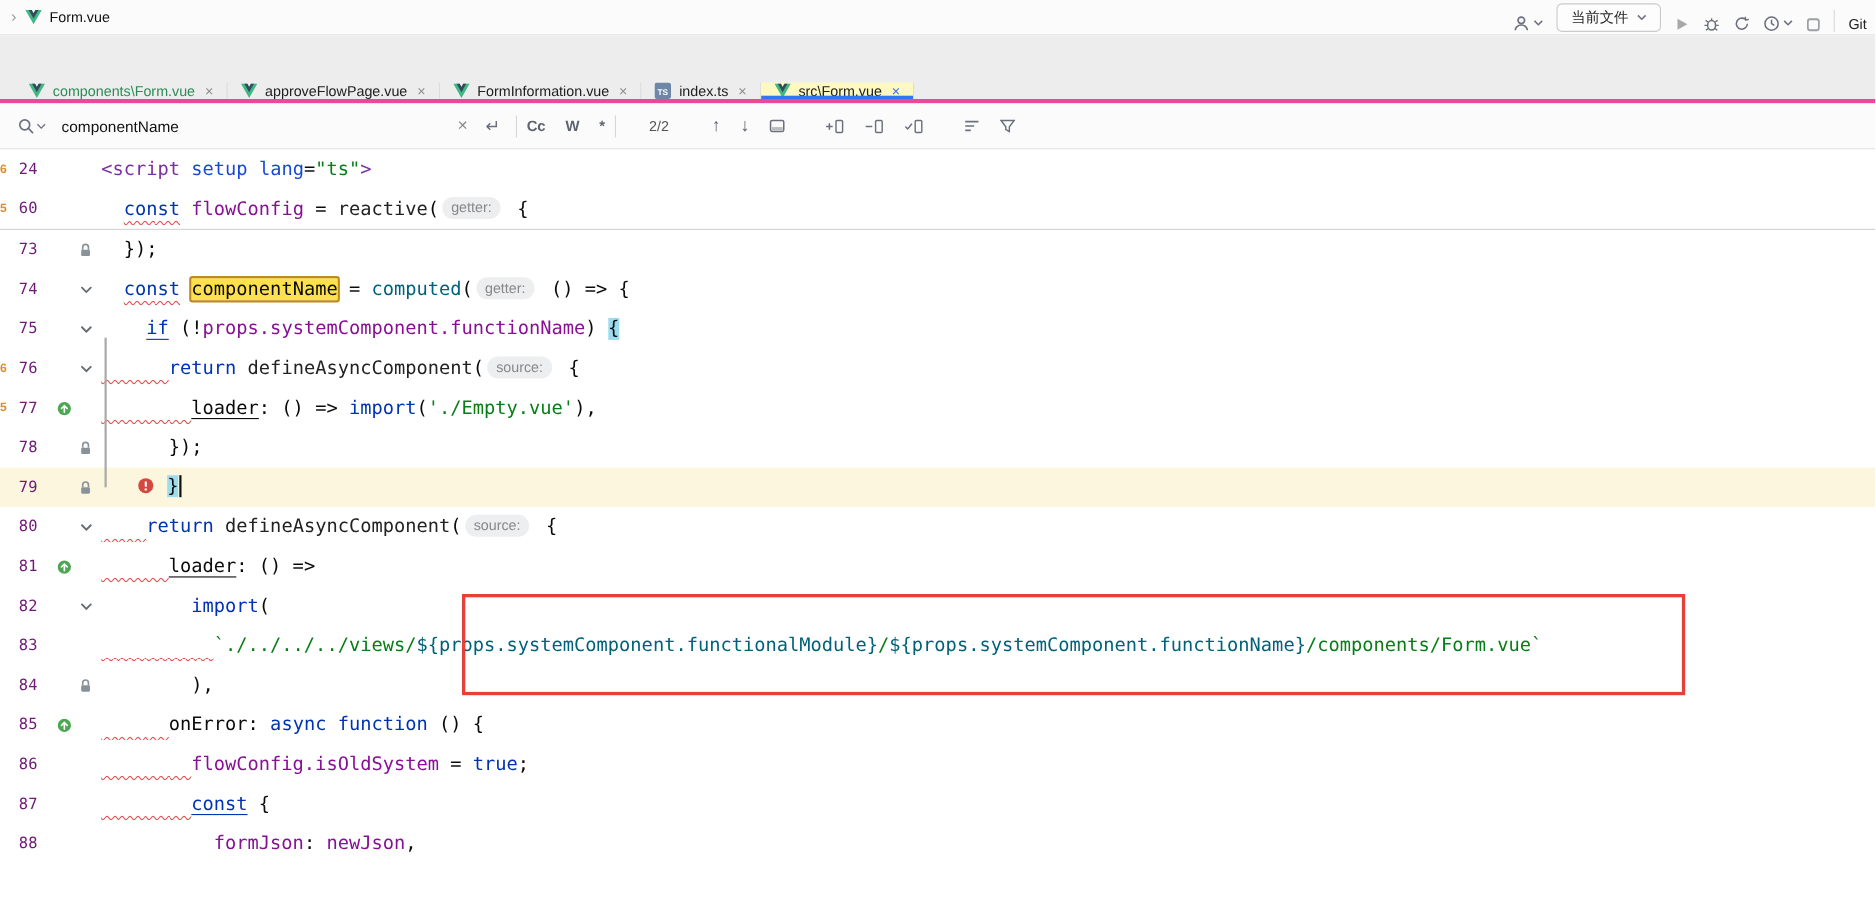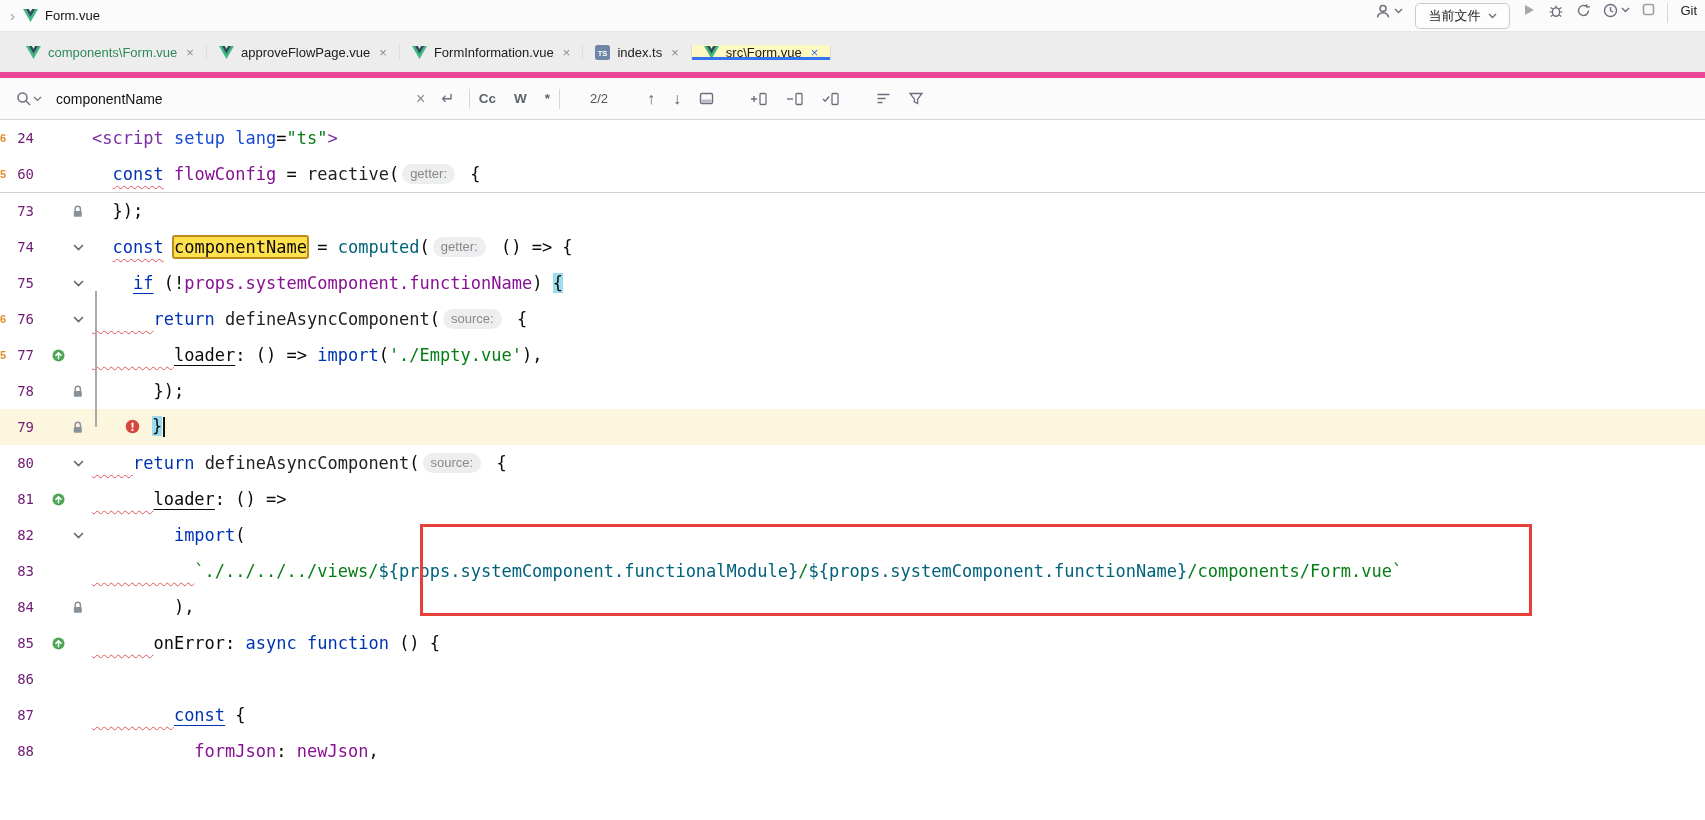--- a/index.html
+++ b/index.html
@@ -7,29 +7,29 @@
   .app{
     position:relative; width:1705px; height:820px; overflow:hidden; background:#fff;
     font-family:"Liberation Sans","DejaVu Sans",sans-serif; color:#1a1a1a;
   }
   
   .titlebar{ height:32px; display:flex; align-items:center; padding:0 8px 0 10px;
     background:#FBFBFB; border-bottom:1px solid #E6E6E6; }
   .tb-chev{ color:#9a9a9a; font-size:15px; margin-right:8px; }
   .tb-vue{ display:inline-flex; margin-right:7px; }
   .tb-file{ font-size:13px; color:#111; }
-  .tb-right{ margin-left:auto; display:flex; align-items:flex-start; gap:12px; }
+  .tb-right{ margin-left:auto; display:flex; align-items:flex-end; gap:12px; }
   .tb-ic{ display:inline-flex; align-items:center; gap:3px; cursor:default; }
   .run-config{ display:flex; align-items:center; gap:8px; border:1px solid #C9CACD;
     border-radius:5px; padding:3px 12px; font-size:13px; color:#222; background:#FDFDFD; }
   .divider{ width:1px; height:20px; background:#D7D7D7; display:inline-block; }
   .tb-git{ font-size:13px; color:#222; white-space:nowrap; }
   
-  .tabstrip{ height:46px; background:#EDEDEE; border-bottom:6px solid #ec4899;
-    display:flex; align-items:center; padding-left:14px; }
+  .tabstrip{ height:62px; background:#EDEDEE; border-bottom:4px solid #ec4899;
+    display:flex; align-items:flex-end; padding-left:14px; }
   .tab{ position:relative; display:flex; align-items:center; gap:7px; padding:0 12px;
     font-size:13px; color:#202020; border-right:1px solid #DDDDDE; background:transparent; }
   .tab.active{ background:#fef9c3; }
   .tab.active::after{ content:""; position:absolute; left:0; right:0; bottom:0; height:3px; background:#3574F0; }
   .tab-ic{ display:inline-flex; }
   .tab-close{ color:#8C8C8C; font-size:13px; margin-left:2px; }
   .tab.active .tab-close{ color:#3574F0; }
   
   .searchbar{ height:42px; display:flex; align-items:center; background:#FBFBFC;
     border-bottom:1px solid #D6D6D6; padding-left:16px; gap:0; }
@@ -449,20 +449,21 @@
             </span>
           </span>
           <span class="gut gut-b"></span>
           <span class="code"><span class="sq">      </span><span>onError</span><span>: </span><span class="kw">async</span><span> </span><span class="kw">function</span><span> () {</span></span>
         </div>
         <div class="row">
           <span class="lm"></span>
           <span class="ln">86</span>
           <span class="gut gut-a"></span>
           <span class="gut gut-b"></span>
+          <span class="code"><span class="sq">        </span><span class="fld">flowConfig.isOldSystem</span><span> = </span><span class="kw">true</span><span>;</span></span>
         </div>
         <div class="row">
           <span class="lm"></span>
           <span class="ln">87</span>
           <span class="gut gut-a"></span>
           <span class="gut gut-b"></span>
           <span class="code"><span class="sq">        </span><span class="kw und">const</span><span> {</span></span>
         </div>
         <div class="row">
           <span class="lm"></span>

